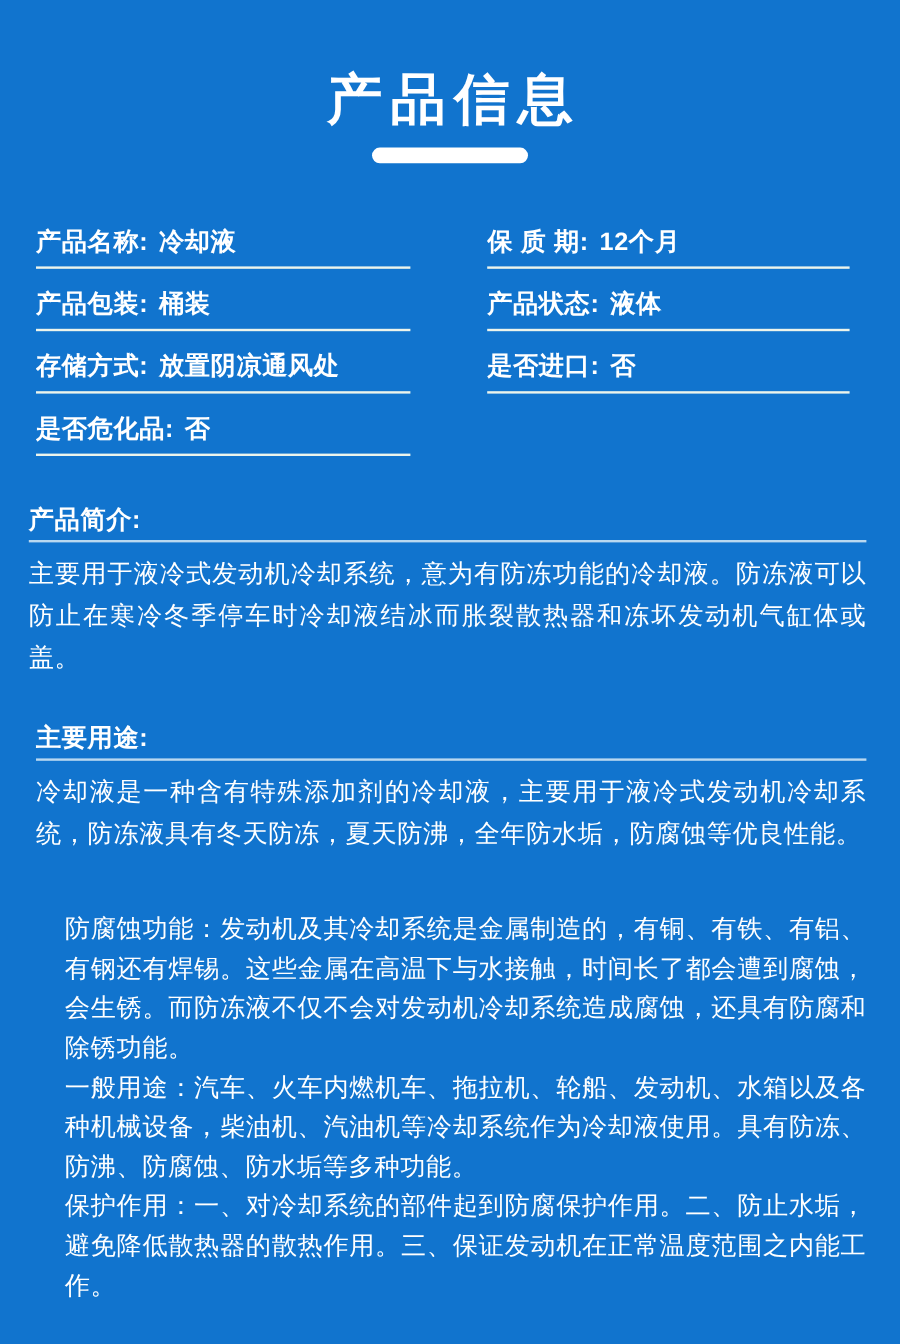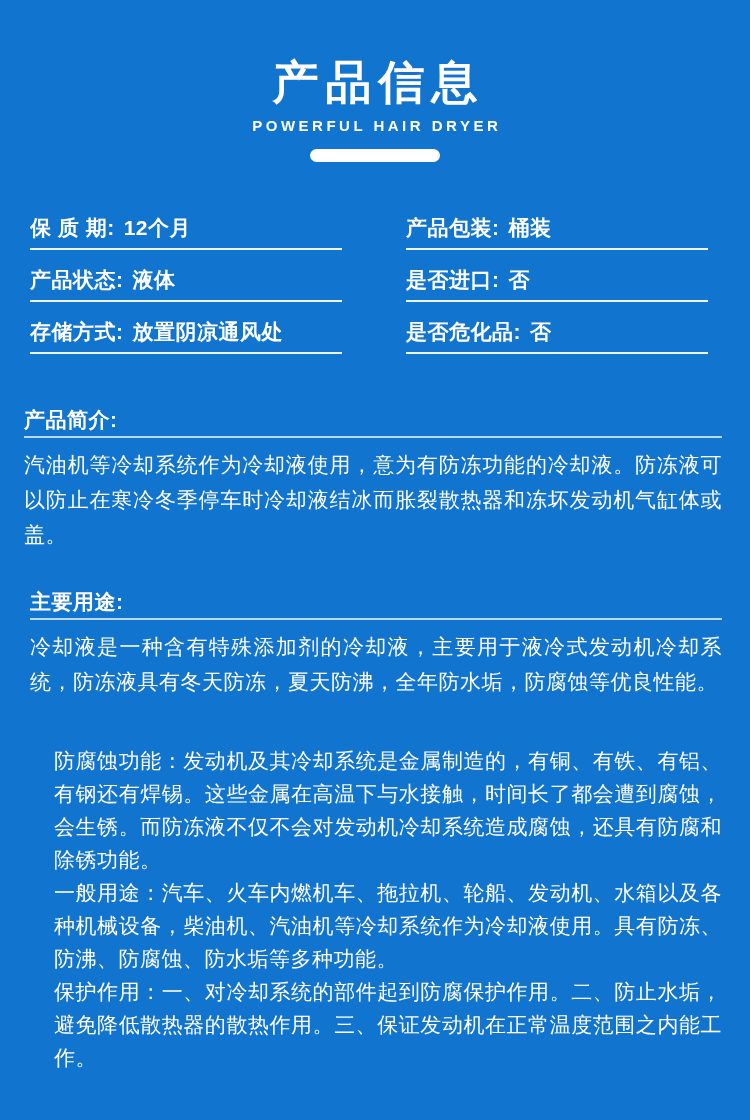--- a/index.html
+++ b/index.html
@@ -67,72 +67,74 @@
     padding-bottom: 3px;
   }
   .section-body { margin-top: 9px; }
   .section-body p {
     font-size: 21px;
     font-weight: 500;
     letter-spacing: 0.5px;
     line-height: 35px;
     text-align: justify;
   }
-  .section-intro   { margin-top: 36px; padding-left: 24px; }
+  .section-intro   { margin-top: 24px; padding-left: 24px; }
   .section-usage   { margin-top: 37px; }
   .section-feature { margin-top: 45px; }
   .section-feature .section-body p { line-height: 33px; margin-left: 24px; }
 </style>
 </head>
 <body>
 
 <div class="page">
 
   <div class="header">
     <div class="title">产品信息</div>
-    <div class="subtitle">POWERFUL HAIR DRYER</div>
     <div class="divider-pill"></div>
   </div>
 
   <div class="specs">
 
+      <div class="spec-row">
+        <span class="spec-text">产品名称:</span><span class="spec-text spec-value">冷却液</span>
+      </div>
 
       <div class="spec-row">
         <span class="spec-text">保 质 期:</span><span class="spec-text spec-value">12个月</span>
       </div>
 
       <div class="spec-row">
         <span class="spec-text">产品包装:</span><span class="spec-text spec-value">桶装</span>
       </div>
 
       <div class="spec-row">
         <span class="spec-text">产品状态:</span><span class="spec-text spec-value">液体</span>
       </div>
 
 
 
 
       <div class="spec-row">
-        <span class="spec-text">是否进口:</span><span class="spec-text spec-value">否</span>
+        <span class="spec-text">存储方式:</span><span class="spec-text spec-value">放置阴凉通风处</span>
       </div>
 
       <div class="spec-row">
-        <span class="spec-text">存储方式:</span><span class="spec-text spec-value">放置阴凉通风处</span>
+        <span class="spec-text">是否进口:</span><span class="spec-text spec-value">否</span>
       </div>
 
       <div class="spec-row">
         <span class="spec-text">是否危化品:</span><span class="spec-text spec-value">否</span>
       </div>
     </div>
 
   <div class="section section-intro">
     <div class="section-heading">产品简介:</div>
     <div class="section-body">
 
-        <p>汽油机等冷却系统作为冷却液使用，意为有防冻功能的冷却液。防冻液可以防止在寒冷冬季停车时冷却液结冰而胀裂散热器和冻坏发动机气缸体或盖。</p>
+        <p>主要用于液冷式发动机冷却系统，意为有防冻功能的冷却液。防冻液可以防止在寒冷冬季停车时冷却液结冰而胀裂散热器和冻坏发动机气缸体或盖。</p>
       </div>
   </div>
 
   <div class="section section-usage">
     <div class="section-heading">主要用途:</div>
     <div class="section-body">
 
         <p>冷却液是一种含有特殊添加剂的冷却液，主要用于液冷式发动机冷却系统，防冻液具有冬天防冻，夏天防沸，全年防水垢，防腐蚀等优良性能。</p>
       </div>
   </div>

